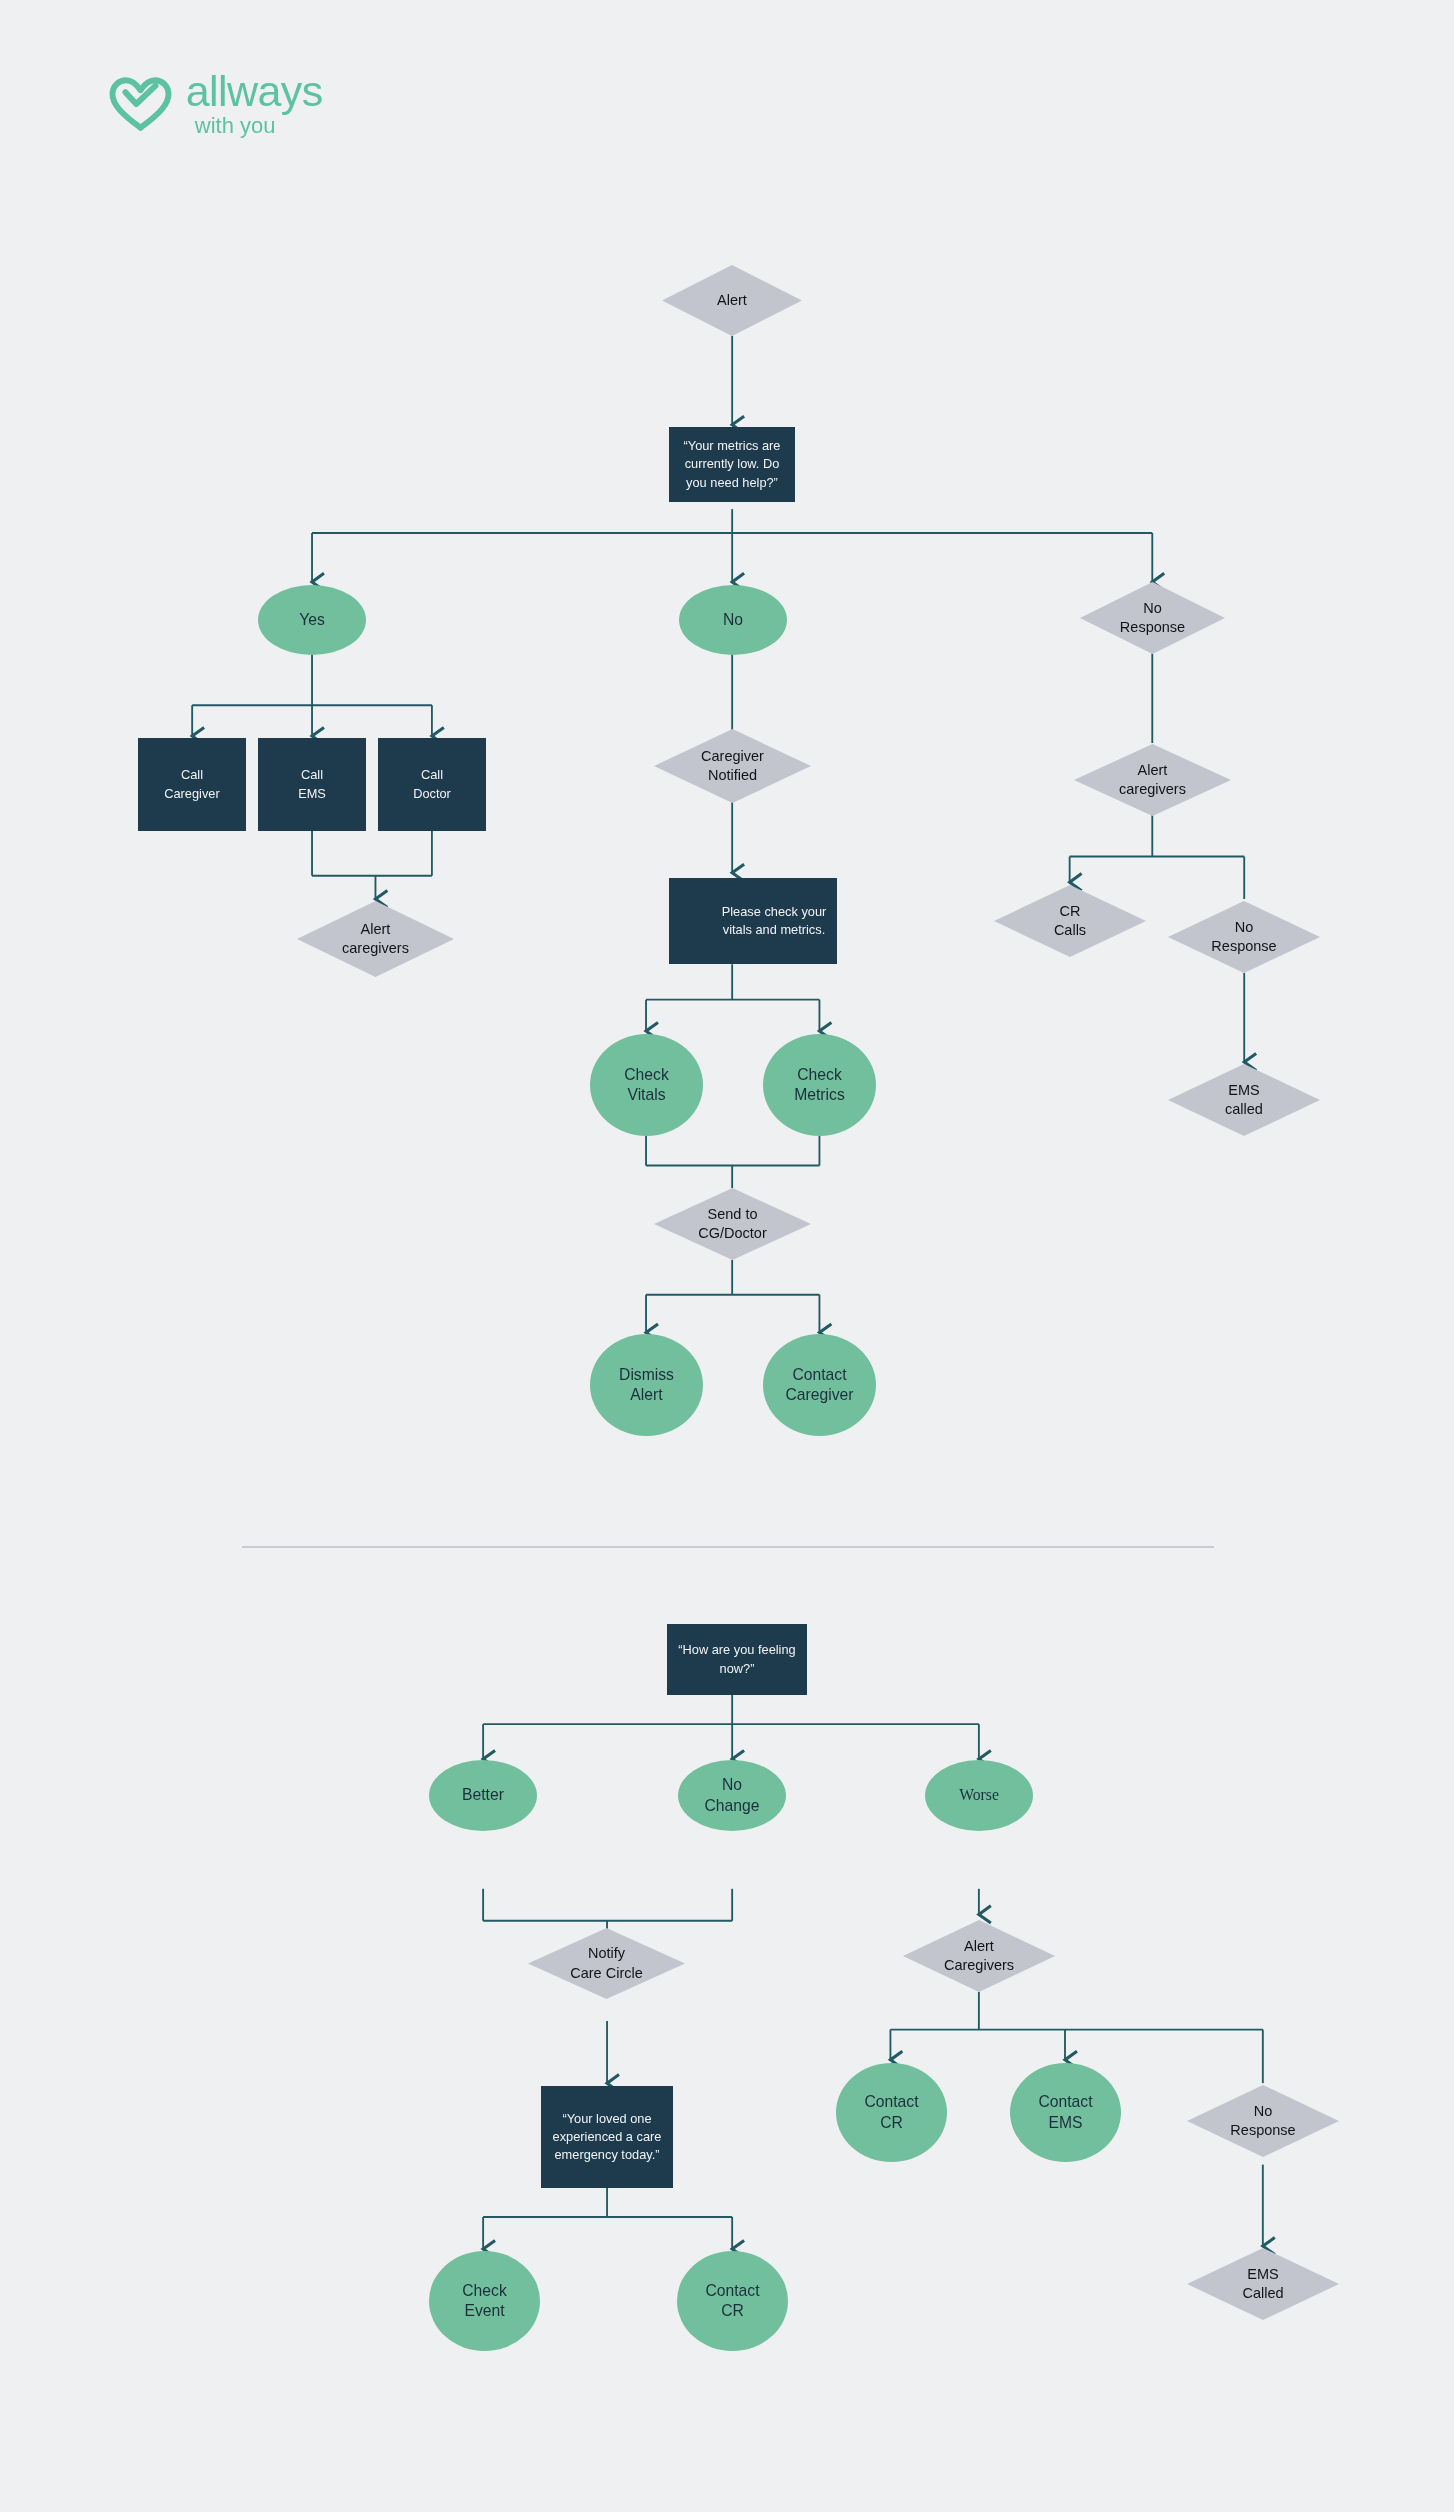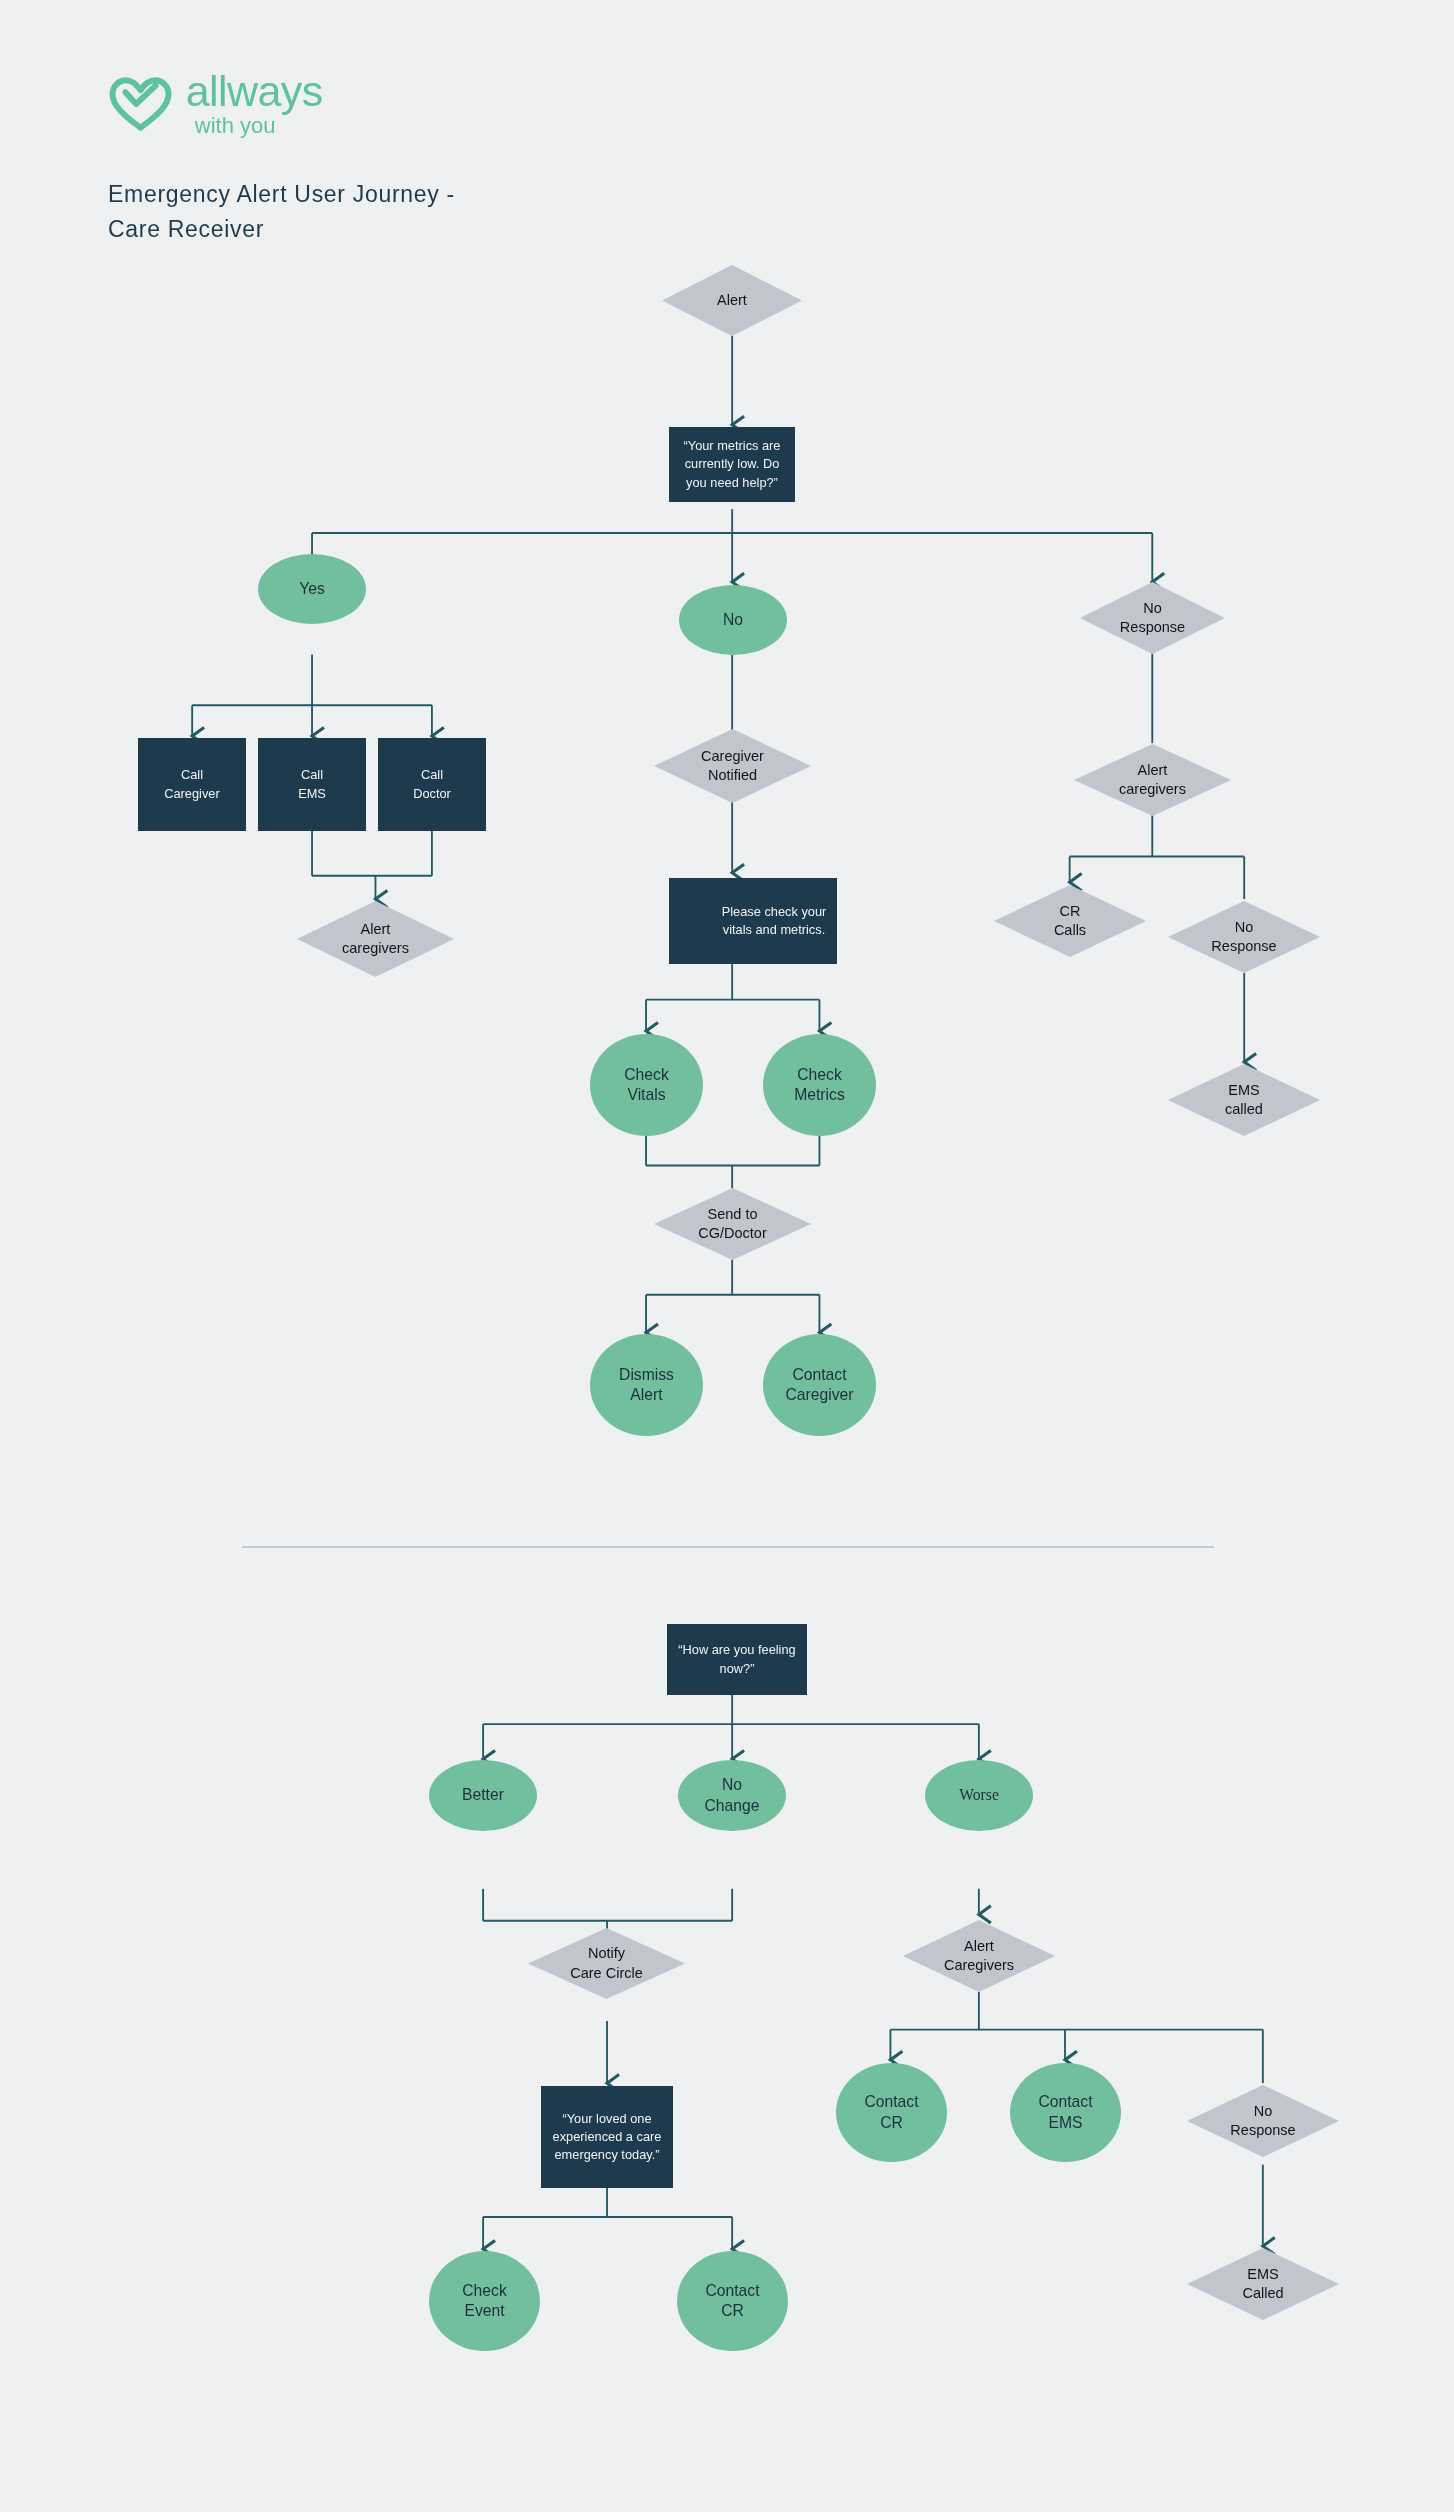--- a/index.html
+++ b/index.html
@@ -66,22 +66,20 @@
           <path d="M32 30 L 52 52 L 88 18"></path>
         </g>
       </svg>
     </div>
     <div class="logo-text">
       <div class="logo-word">allways</div>
       <div class="logo-sub">with you</div>
     </div>
   </div>
 
-  <div class="page-title">Emergency Alert User Journey -
-Care Receiver</div>
 
   <svg id="wires" viewBox="0 0 2500 4317" width="1455" height="2512">
     <defs>
       <marker id="ar" viewBox="0 0 12 12" refX="6" refY="9" markerWidth="11" markerHeight="11" orient="auto">
         <path d="M1 2 L6 9 L11 2" fill="none" stroke="#215a62" stroke-width="1.8"></path>
       </marker>
     </defs>
     <g stroke="#215a62" stroke-width="3.2" fill="none">
 
       <path d="M1258 577 L1258 730" marker-end="url(#ar)"></path>
@@ -163,21 +161,21 @@
 
   <div class="node diamond" style="left:662px;top:265px;width:140px;height:71px;
               clip-path:polygon(50% 0,100% 50%,50% 100%,0 50%);">
     <span class="lbl">Alert</span>
   </div>
 
   <div class="node msgbox" style="left:669px;top:427px;width:126px;height:75px;">
     <span class="lbl">“Your metrics are currently low. Do you need help?”</span>
   </div>
 
-  <div class="node ellipse" style="left:258px;top:554px;width:108px;height:70px;">
+  <div class="node ellipse" style="left:258px;top:585px;width:108px;height:70px;">
     <span class="lbl">Yes</span>
   </div>
 
   <div class="node ellipse" style="left:679px;top:585px;width:108px;height:70px;">
     <span class="lbl">No</span>
   </div>
 
   <div class="node diamond" style="left:1080px;top:582px;width:145px;height:72px;
               clip-path:polygon(50% 0,100% 50%,50% 100%,0 50%);">
     <span class="lbl">No

